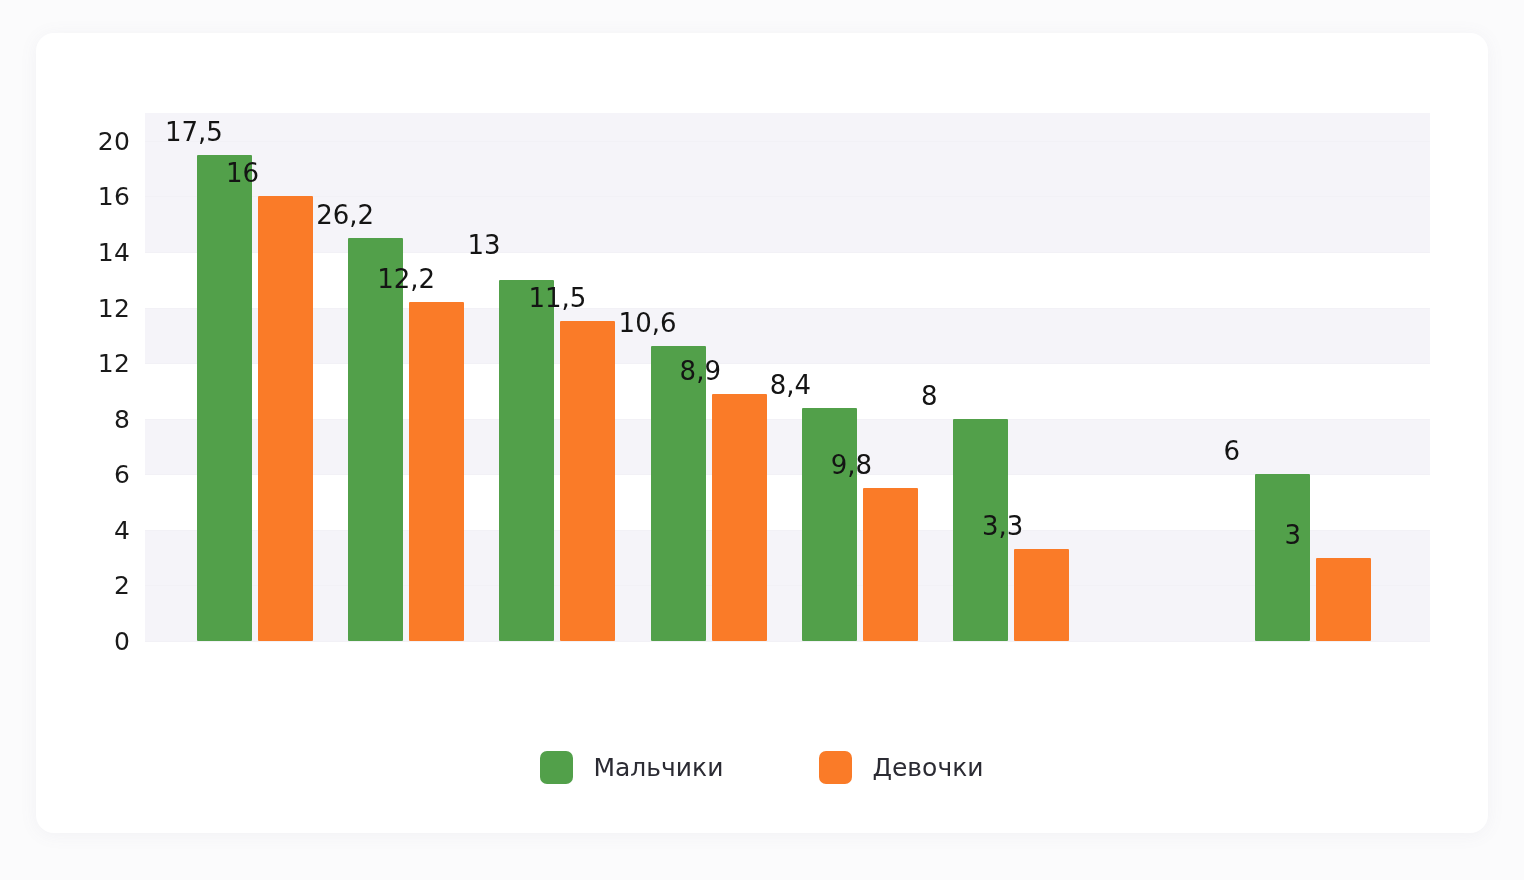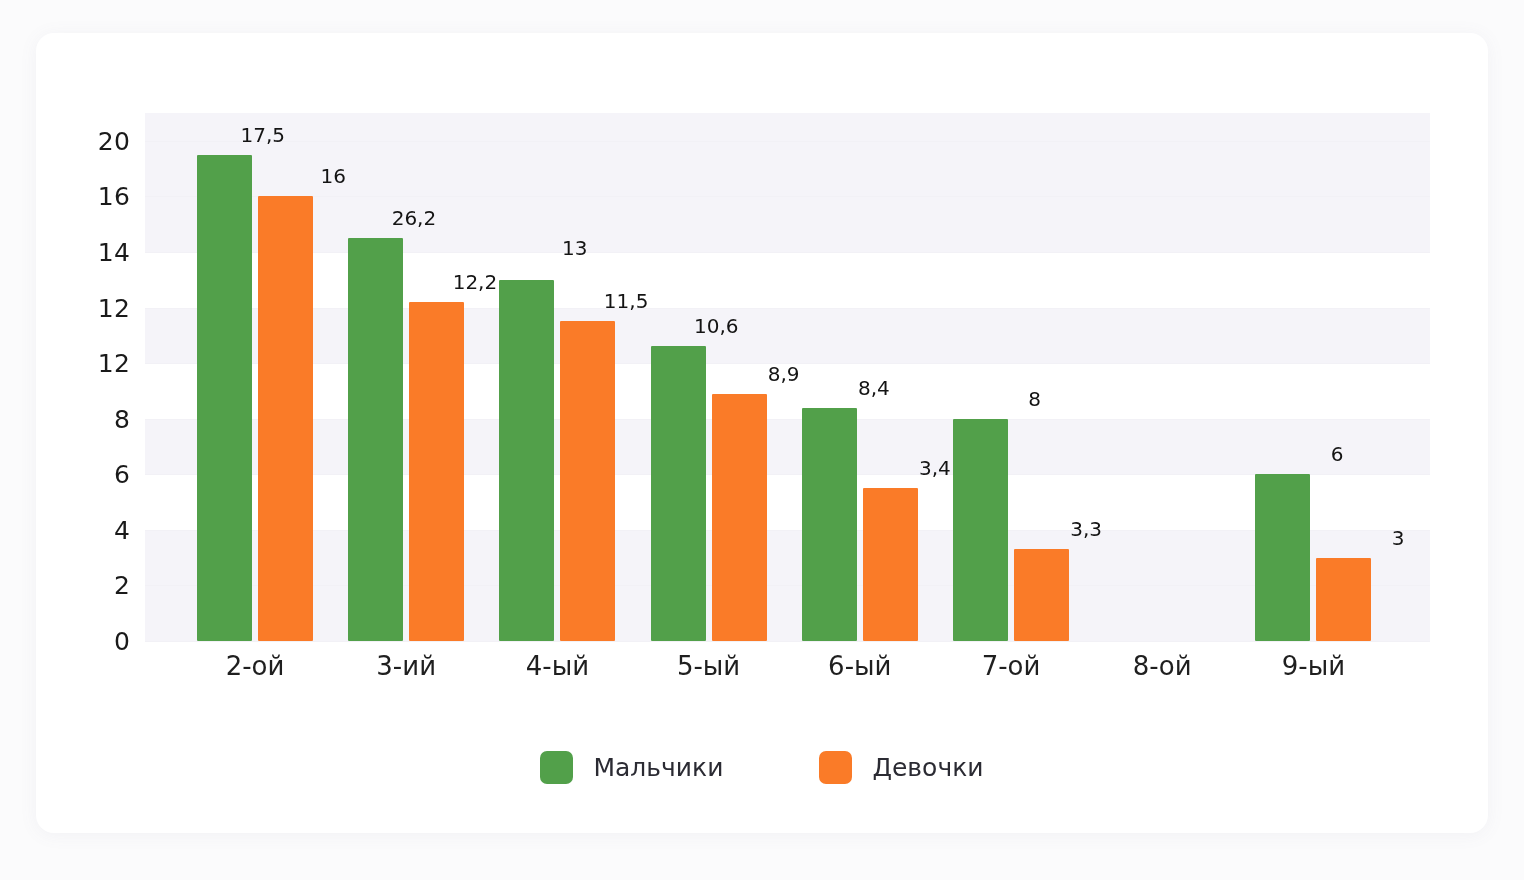--- a/index.html
+++ b/index.html
@@ -98,22 +98,22 @@
     bottom: 0;
     width: 55px;
     border-radius: 1px;
   }
   .bar.boys  { left: 0px;  background: #52a04a; }
   .bar.girls { left: 61px; background: #fa7b28; }
 
   .vlabel {
     position: absolute;
     width: 120px;
-    text-align: right;
-    font-size: 20px;
+    text-align: left;
+    font-size: 26px;
     color: #141414;
     line-height: 1;
     white-space: nowrap;
   }
   .vlabel.boys  { left: -32px; }
   .vlabel.girls { left: 29px; }
 
   
   .xaxis {
     position: absolute;
@@ -220,46 +220,36 @@
           <div class="group" style="left: 505.6px; width: 116px;">
             <div class="bar boys" style="height: 294.568px; background: rgb(82, 160, 74);"></div>
             <div class="vlabel boys" style="bottom: 304.568px;">10,6</div>
             <div class="bar girls" style="height: 247.326px; background: rgb(250, 123, 40);"></div>
             <div class="vlabel girls" style="bottom: 257.326px;">8,9</div>
           </div>
           <div class="group" style="left: 656.8px; width: 116px;">
             <div class="bar boys" style="height: 233.432px; background: rgb(82, 160, 74);"></div>
             <div class="vlabel boys" style="bottom: 243.432px;">8,4</div>
             <div class="bar girls" style="height: 152.842px; background: rgb(250, 123, 40);"></div>
-            <div class="vlabel girls" style="bottom: 162.842px;">3,4</div>
+            <div class="vlabel girls" style="bottom: 162.842px;">9,8</div>
           </div>
           <div class="group" style="left: 808px; width: 116px;">
             <div class="bar boys" style="height: 222.316px; background: rgb(82, 160, 74);"></div>
             <div class="vlabel boys" style="bottom: 232.316px;">8</div>
             <div class="bar girls" style="height: 91.7053px; background: rgb(250, 123, 40);"></div>
             <div class="vlabel girls" style="bottom: 101.705px;">3,3</div>
           </div>
           <div class="group" style="left: 1110.4px; width: 116px;">
             <div class="bar boys" style="height: 166.737px; background: rgb(82, 160, 74);"></div>
             <div class="vlabel boys" style="bottom: 176.737px;">6</div>
             <div class="bar girls" style="height: 83.3684px; background: rgb(250, 123, 40);"></div>
             <div class="vlabel girls" style="bottom: 93.3684px;">3</div>
           </div>
         </div>
 
-      <div class="xaxis" id="xaxis">
-          <div class="xtick" style="left: 110px;">2-ой</div>
-          <div class="xtick" style="left: 261.2px;">3-ий</div>
-          <div class="xtick" style="left: 412.4px;">4-ый</div>
-          <div class="xtick" style="left: 563.6px;">5-ый</div>
-          <div class="xtick" style="left: 714.8px;">6-ый</div>
-          <div class="xtick" style="left: 866px;">7-ой</div>
-          <div class="xtick" style="left: 1017.2px;">8-ой</div>
-          <div class="xtick" style="left: 1168.4px;">9-ый</div>
-        </div>
 
       <div class="legend" id="legend">
           <div class="legend-item">
             <span class="swatch boys" style="background: rgb(82, 160, 74);"></span>
             <span class="legend-label">Мальчики</span>
           </div>
           <div class="legend-item">
             <span class="swatch girls" style="background: rgb(250, 123, 40);"></span>
             <span class="legend-label">Девочки</span>
           </div>

